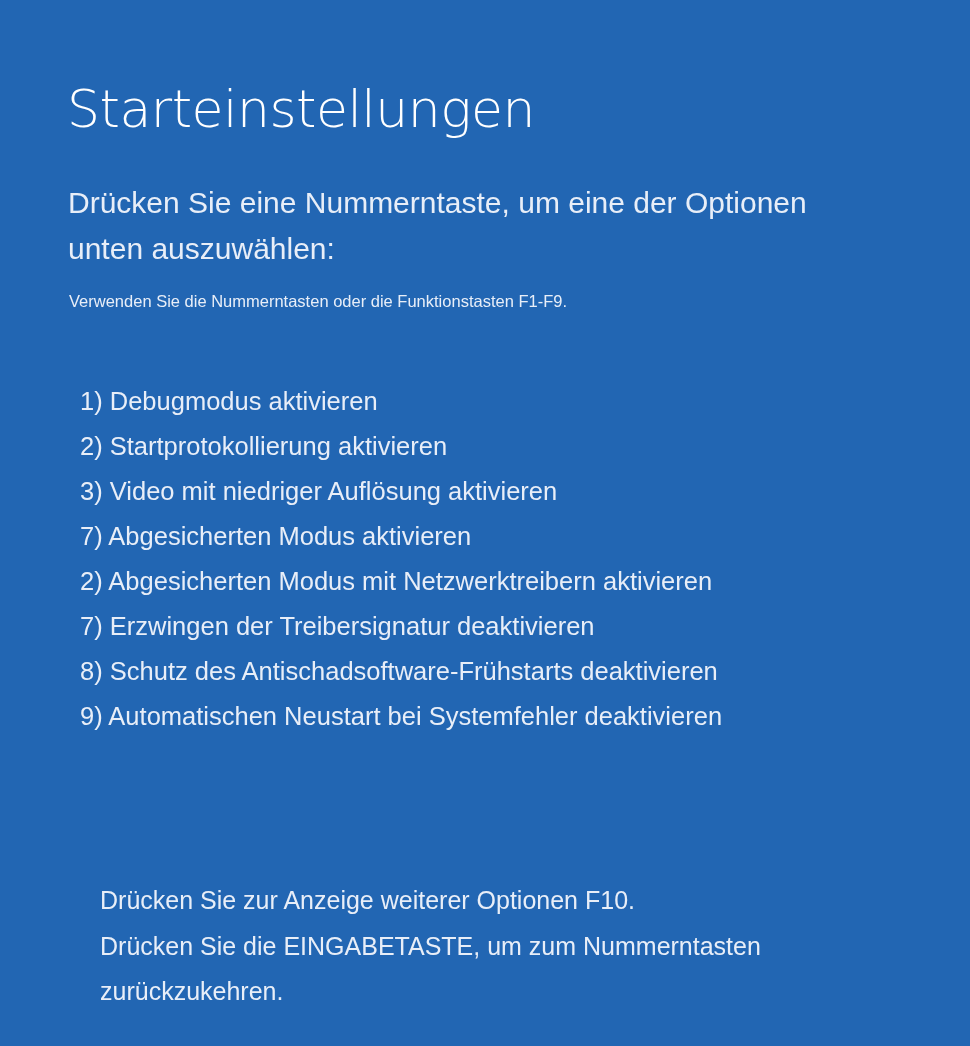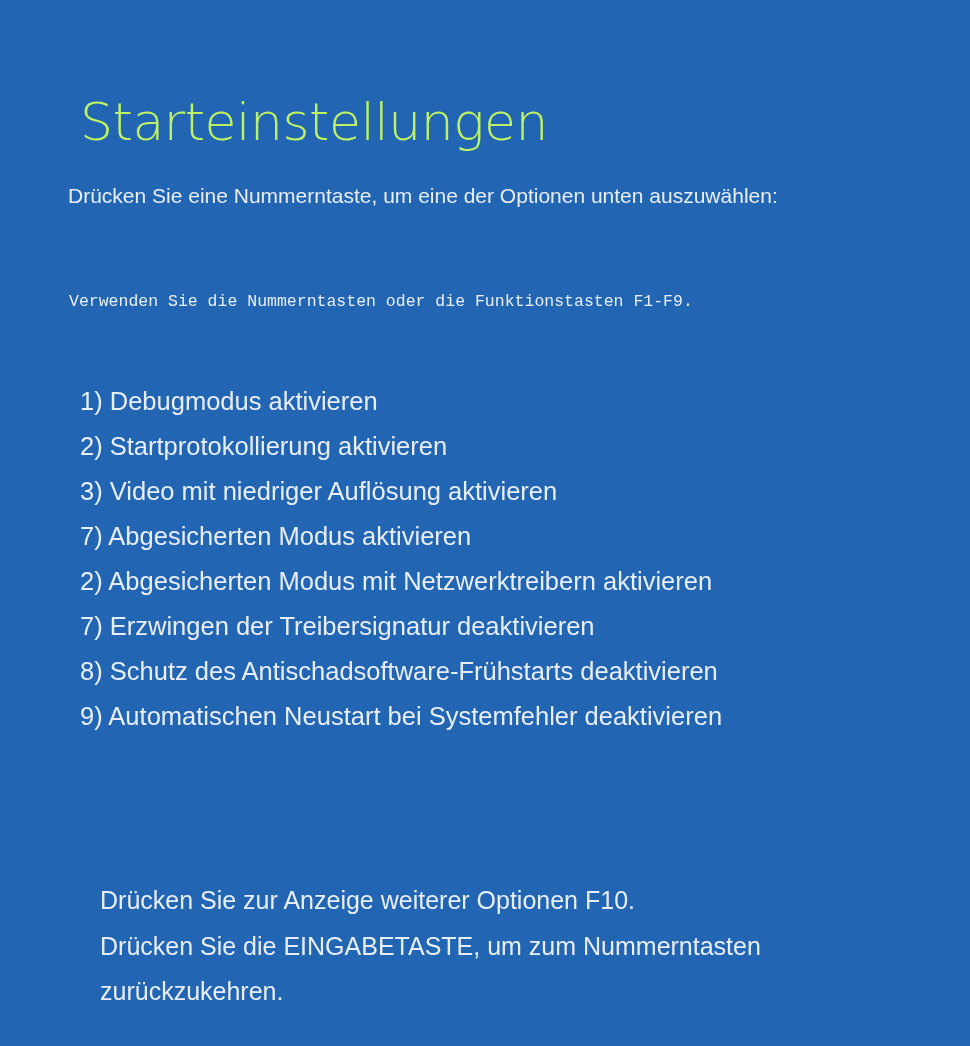--- a/index.html
+++ b/index.html
@@ -1,22 +1,22 @@
 <!DOCTYPE html>
 <html><head>
 <meta charset="utf-8">
 <style>
   html, body { margin:0; padding:0; }
   body {
     width:970px; height:1046px; background:#2266b3; color:#e8eef8;
     font-family:"DejaVu Sans", sans-serif; overflow:hidden; position:relative;
   }
-  .title { position:absolute; left:64px; top:76px; font-size:52px; font-weight:300; letter-spacing:-0.5px; color:#bef264; margin:16px; }
-  .intro { position:absolute; left:68px; top:173px; width:820px; font-size:21px; line-height:46px; font-family:"Liberation Sans", sans-serif; }
-  .hint { position:absolute; left:69px; top:292px; font-size:16.5px; font-family:Liberation Mono, monospace; }
+  .title { position:absolute; left:64px; top:76px; font-size:52px; font-weight:300; letter-spacing:-0.5px; color:#ffffff; margin:3px; }
+  .intro { position:absolute; left:68px; top:180px; width:820px; font-size:30px; line-height:46px; font-family:"Liberation Sans", sans-serif; }
+  .hint { position:absolute; left:69px; top:292px; font-size:16.5px; font-family:Liberation Sans, sans-serif; }
   .options { position:absolute; left:68px; top:370px; list-style:none; margin:12px; padding:0; font-family:"Liberation Sans", sans-serif; font-size:25.5px; }
   .options li { height:45px; line-height:38px; }
   .footer { position:absolute; left:68px; top:878px; width:820px; font-family:"Liberation Sans", sans-serif; font-size:25px; line-height:45.5px;margin-left:32px; }
   .footer div { margin:0; }
 </style>
 </head>
 <body>
 
 <h1 class="title">Starteinstellungen</h1>
 <div class="intro">Drücken Sie eine Nummerntaste, um eine der Optionen unten auszuwählen:</div>

